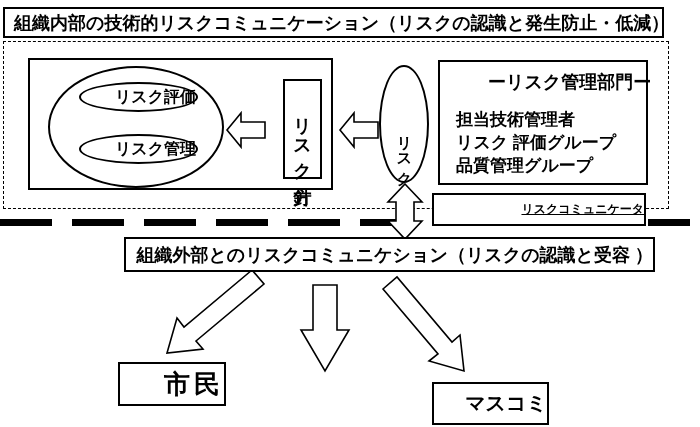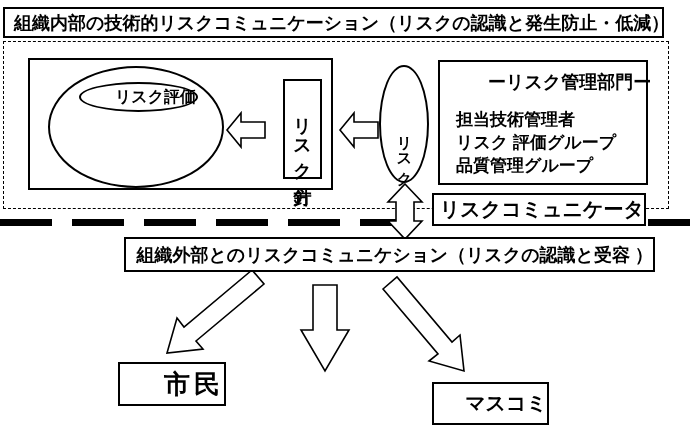--- a/index.html
+++ b/index.html
@@ -31,21 +31,21 @@
   .vtext{
     writing-mode:vertical-rl;text-orientation:upright;
     font-weight:bold;white-space:nowrap;
   }
   .policy-box{left:283px;top:79px;width:39px;height:100px;font-size:18px;letter-spacing:2px;}
   .control-ellipse{left:379px;top:65px;width:50px;height:118px;font-size:15px;letter-spacing:1px;}
   .dept-box{left:438px;top:60px;width:210px;height:125px;padding:8px 0 0 0;}
   .dept-header{font-size:18px;font-weight:bold;text-align:center;white-space:nowrap;padding-left:48px;}
   .dept-members{margin-top:14px;padding-left:16px;}
   .dept-member{font-size:17px;font-weight:bold;line-height:23px;white-space:nowrap;}
-  .communicator-box{left:432px;top:193px;width:214px;height:33px;font-size:20px;font-weight:bold;white-space:nowrap;z-index:4;}
+  .communicator-box{left:432px;top:193px;width:214px;height:33px;font-size:12px;font-weight:bold;white-space:nowrap;z-index:4;text-decoration:underline;}
   .external-box{left:124px;top:237px;width:531px;height:35px;font-size:18px;font-weight:bold;white-space:nowrap;z-index:4;}
   .target-box{font-weight:bold;z-index:4;}
   .citizens-box{left:118px;top:362px;width:108px;height:44px;font-size:26px;letter-spacing:4px;}
   .government-box{left:290px;top:378px;width:111px;height:44px;font-size:26px;letter-spacing:4px;}
   .media-box{left:432px;top:382px;width:117px;height:43px;font-size:20px;}
   .arrow-layer{position:absolute;left:0;top:0;width:700px;height:427px;z-index:3;pointer-events:none;}
   .arrow-layer polygon{fill:#fff;stroke:#000;stroke-width:1.6;stroke-linejoin:miter;}
 </style>
 </head>
 <body>
@@ -55,20 +55,23 @@
   <div class="box title-box">組織内部の技術的リスクコミュニケーション（リスクの認識と発生防止・低減）</div>
 
   <div class="dashed-container"></div>
 
   <div class="thick-dashes"></div>
 
   <div class="box big-rect"></div>
   <div class="ellipse big-ellipse"></div>
   <div class="ellipse small-ellipse eval-ellipse center">
     <span>リスク評価</span>
+  </div>
+  <div class="ellipse small-ellipse mgmt-ellipse center">
+    <span>リスク管理</span>
   </div>
 
   <div class="box policy-box center vtext">
     <span>リスク方針</span>
   </div>
 
   <div class="ellipse control-ellipse center vtext">
     <span>リスク制御</span>
   </div>
 

